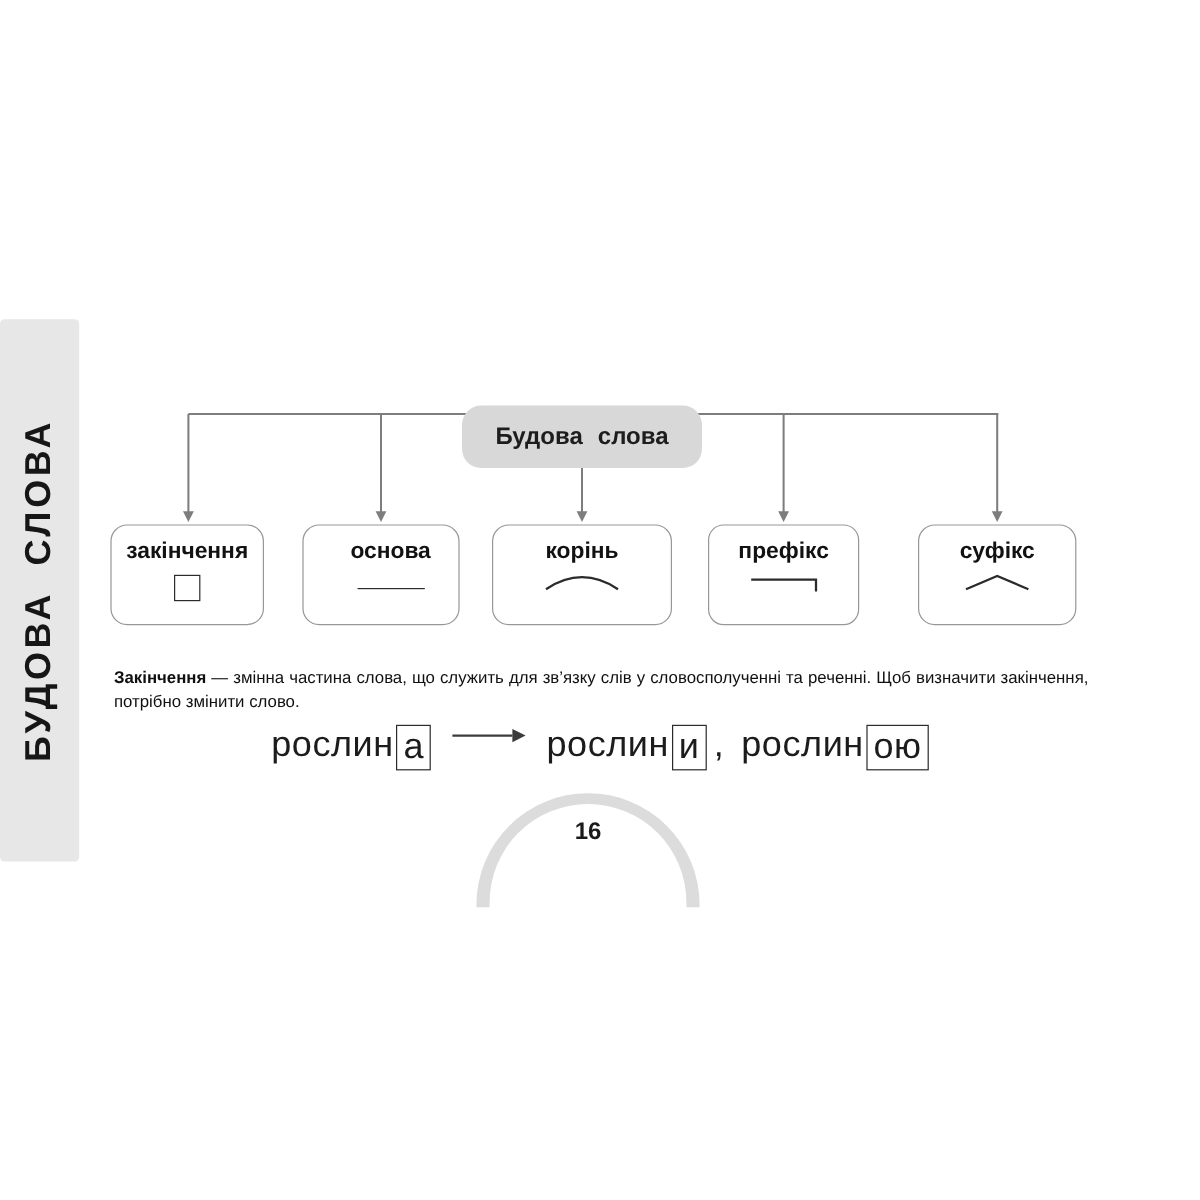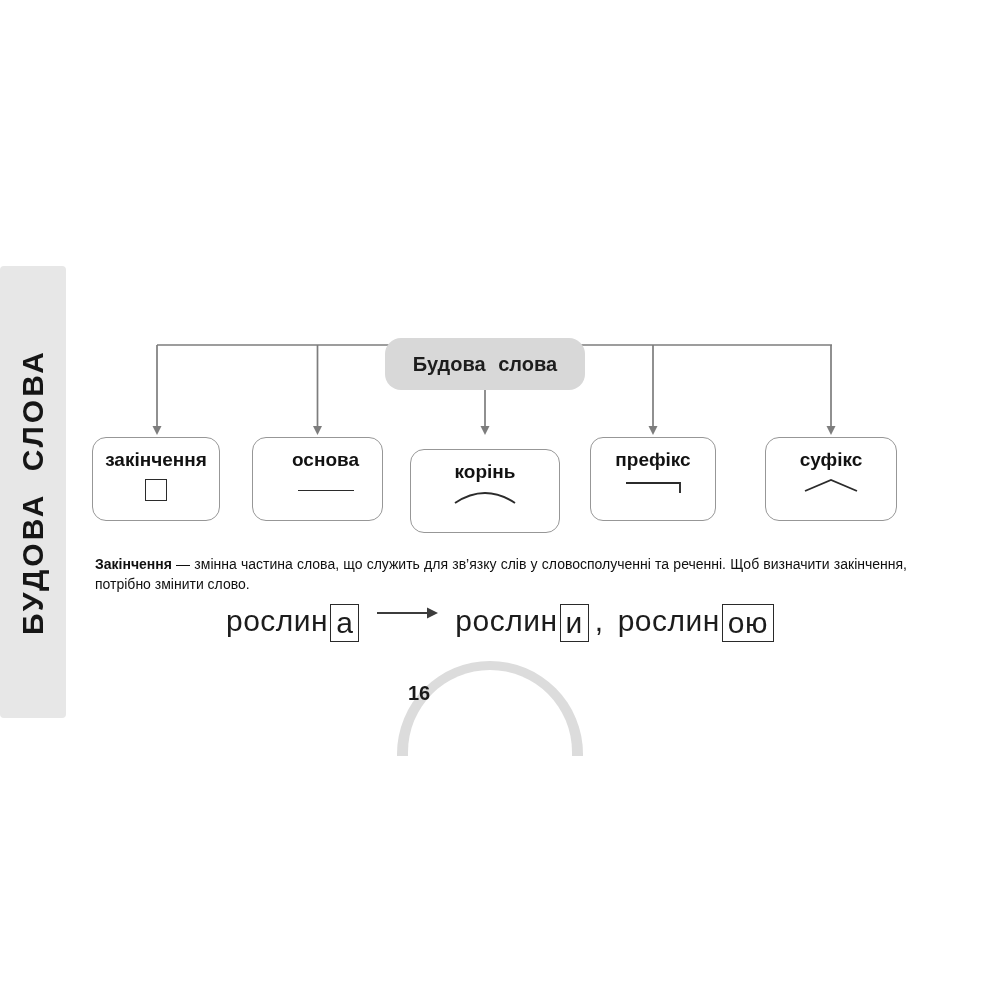--- a/index.html
+++ b/index.html
@@ -29,21 +29,21 @@
   }
   .node{
     position:absolute;top:437px;height:84px;z-index:2;background:#fff;
     border:1.6px solid #979797;border-radius:14px;
     display:flex;flex-direction:column;align-items:center;
     padding-top:11px;box-sizing:border-box;gap:5px;
   }
   .node-label{font-weight:700;font-size:19px;color:#121212;}
   .node-1{left:92px;width:128px;}
   .node-2{left:252px;width:131px;padding-left:16px;}
-  .node-3{left:410px;width:150px;margin-top:12px;}
+  .node-3{left:410px;width:150px;}
   .node-4{left:590px;width:126px;border-radius:13px;}
   .node-5{left:765px;width:132px;}
   .sym{display:block;}
   .sym-square{width:20px;height:20px;border:1.9px solid #2b2b2b;margin-top:3px;}
   .sym-underline{width:56px;height:0;border-top:1.9px solid #2b2b2b;margin-top:14px;}
   
   .definition{
     position:absolute;left:95px;top:541px;width:812px;
     font-size:14px;line-height:1.42;color:#101010;text-align:justify;
   }
@@ -61,21 +61,21 @@
   .arrow-gap{margin:0 16px;display:flex;align-items:center;}
   .comma{margin:0 14px 0 6px;}
   
   .page-tab-shadow{
     position:absolute;left:397px;top:661px;width:186px;height:95px;
     background:#dcdcdc;border-radius:93px 93px 0 0;
   }
   .page-tab{
     position:absolute;left:408px;top:670px;width:164px;height:90px;
     background:#ffffff;border-radius:82px 82px 0 0;
-    display:flex;justify-content:flex-start;
+    display:flex;justify-content:center;
   }
   .page-number{margin-top:12px;font-weight:700;font-size:20px;color:#1a1a1a;}
 </style>
 </head>
 <body>
 
 <div class="sidebar">
   <span class="sidebar-label">БУДОВА СЛОВА</span>
 </div>
 

